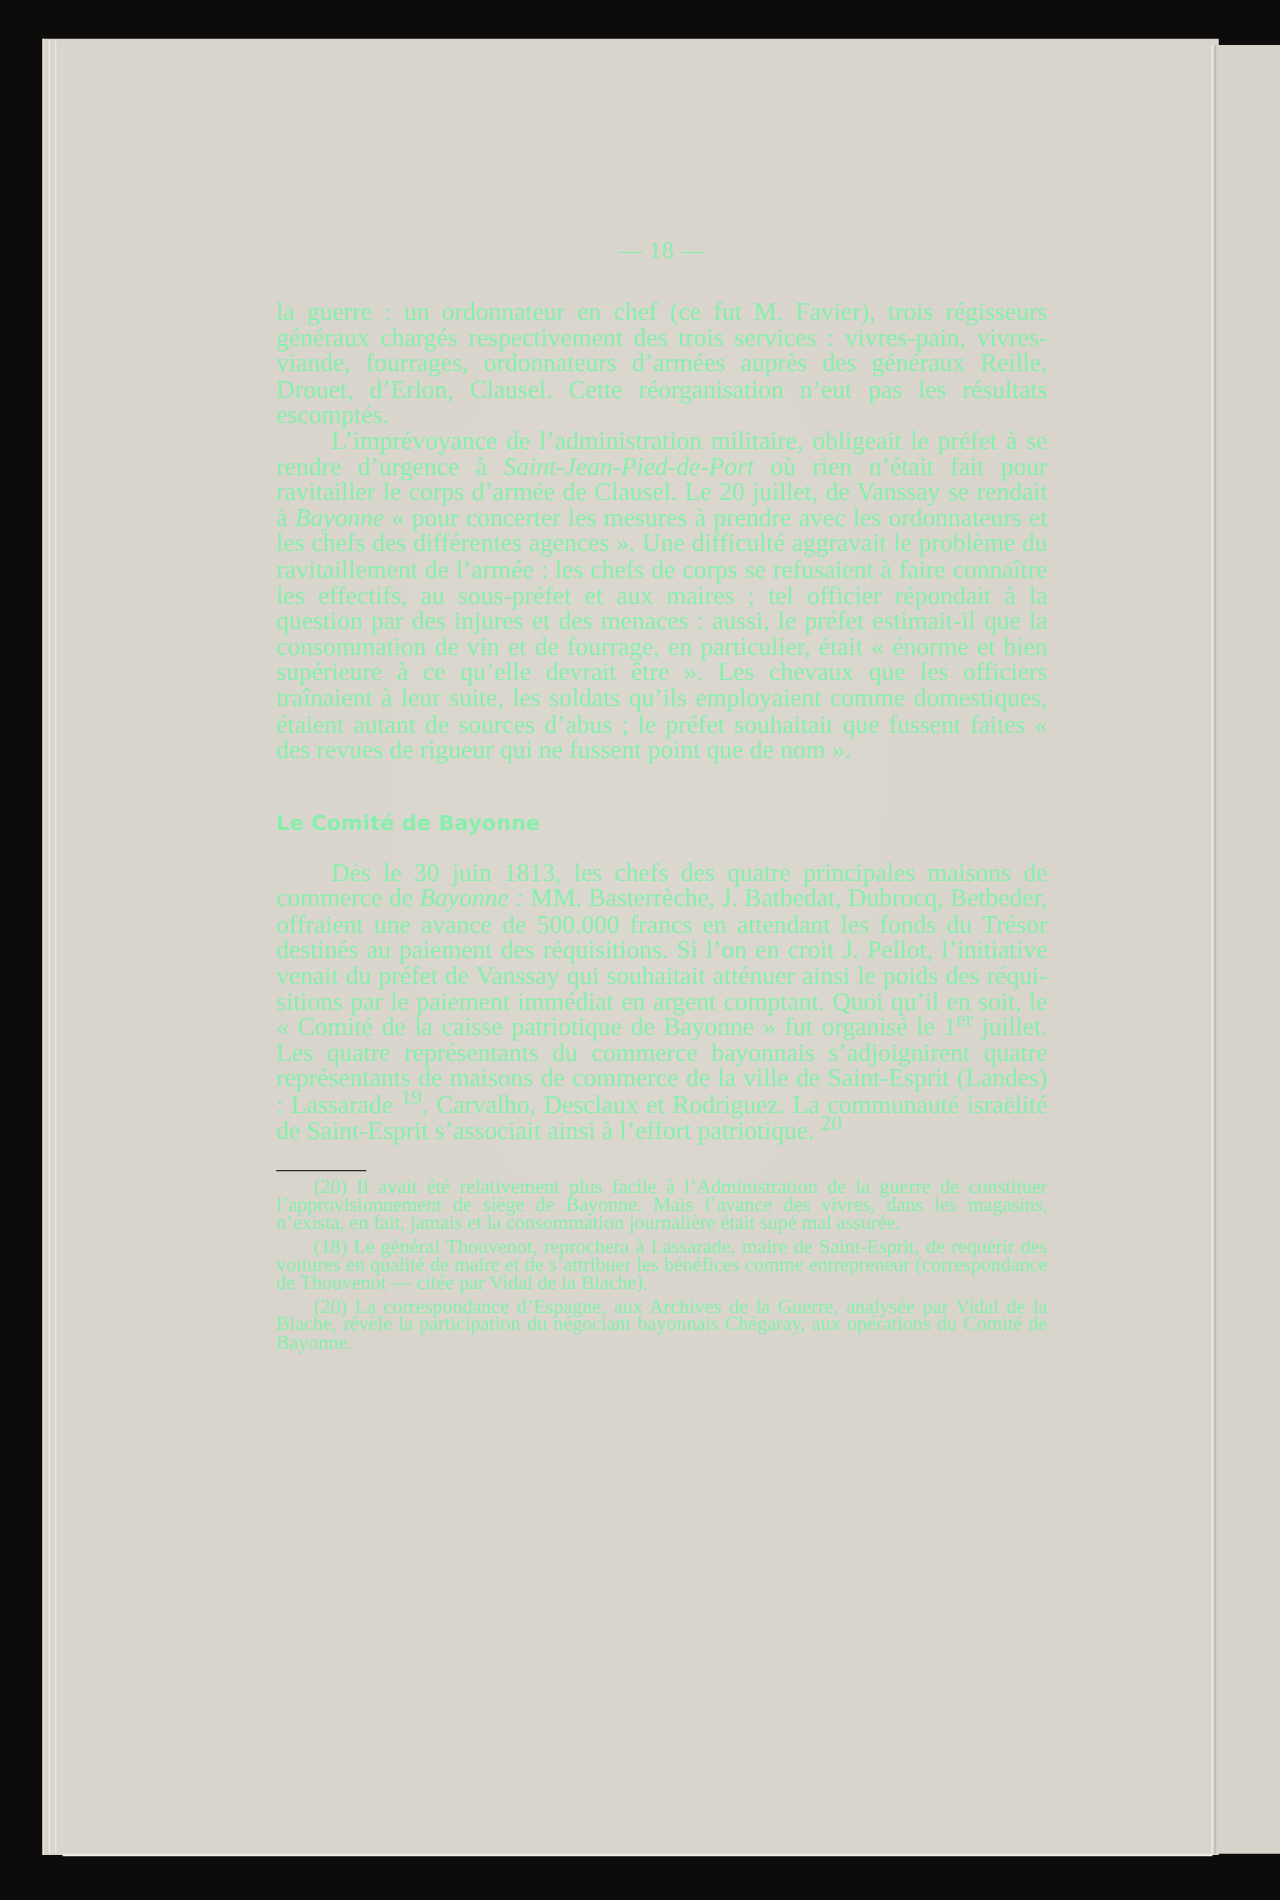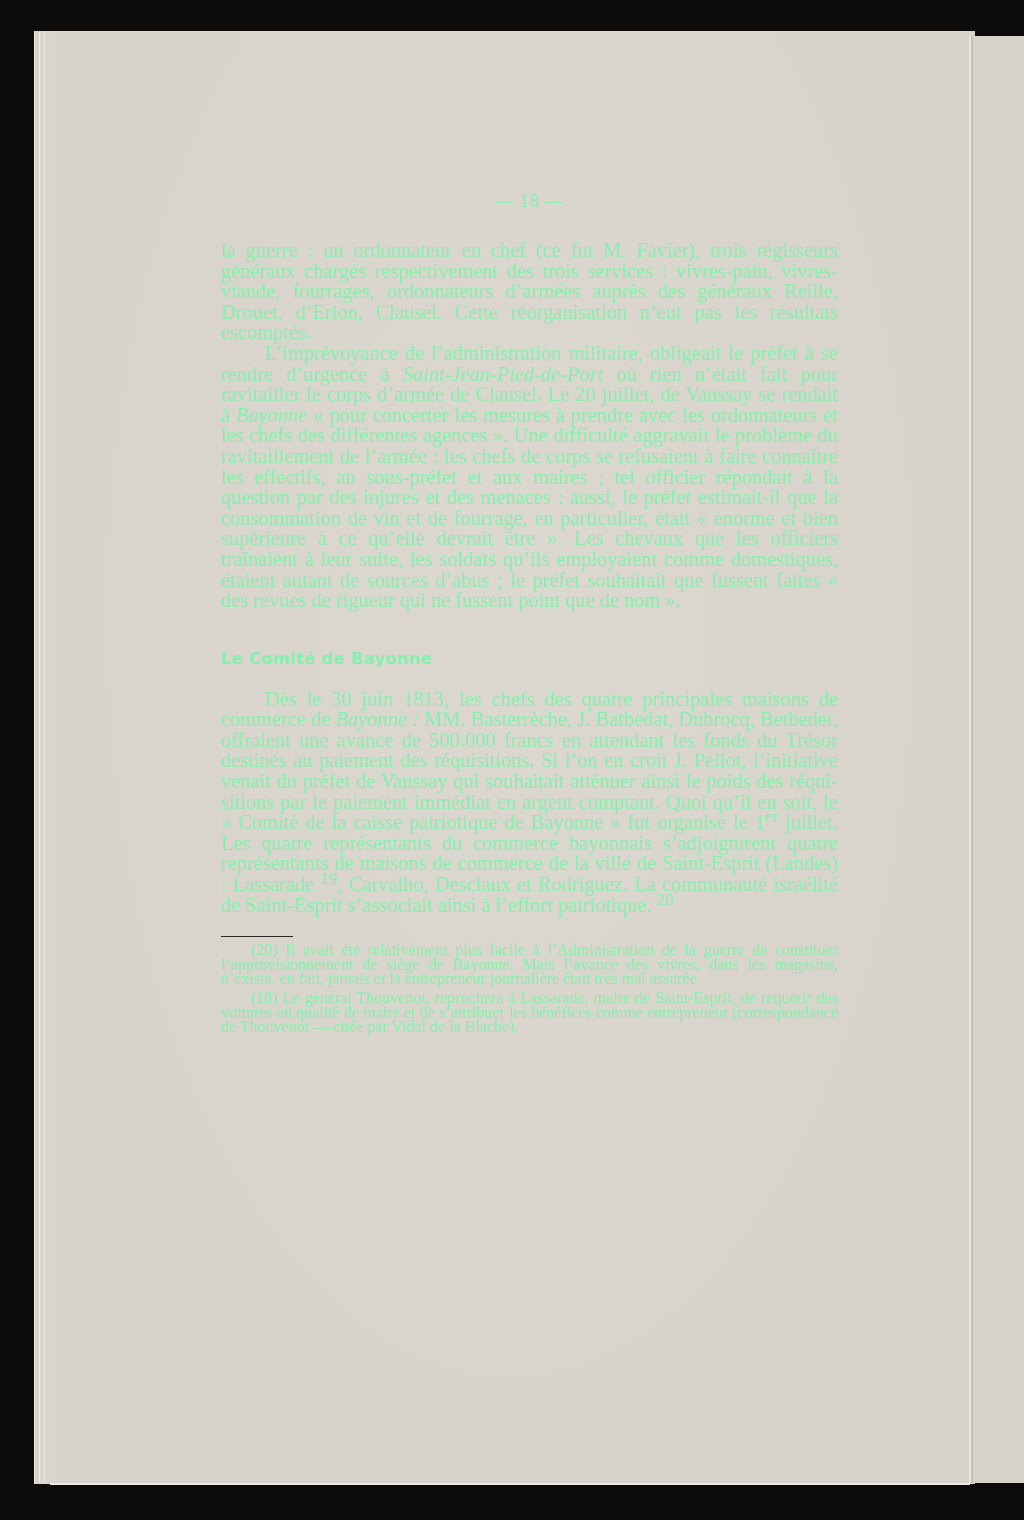--- a/index.html
+++ b/index.html
@@ -135,16 +135,17 @@
 
   <div class="section-heading">Le Comité de Bayonne</div>
 
   <div id="paras-after">
       <p class="para indent"><span>Dès le 30 juin 1813, les chefs des quatre principales mai­sons de commerce de </span><span class="it">Bayonne :</span><span> MM. Basterrèche, J. Batbedat, Dubrocq, Betbeder, offraient une avance de 500.000 francs en attendant les fonds du Trésor destinés au paiement des réqui­sitions. Si l’on en croit J. Pellot, l’initiative venait du préfet de Vanssay qui souhaitait atténuer ainsi le poids des réqui­sitions par le paiement immédiat en argent comptant. Quoi qu’il en soit, le « Comité de la caisse patriotique de Bayonne » fut organisé le 1</span><sup>er</sup><span> juillet. Les quatre représentants du com­merce bayonnais s’adjoignirent quatre représentants de mai­sons de commerce de la ville de Saint-Esprit (Landes) : Las­sarade </span><sup>19</sup><span>, Carvalho, Desclaux et Rodriguez. La communauté israëlité de Saint-Esprit s’associait ainsi à l’effort patriotique. </span><sup>20</sup></p>
     </div>
 
   <div class="rule"></div>
 
   <div id="footnotes">
-      <p class="footnote"><span>(20)</span><span> Il avait été relativement plus facile à l’Administration de la guerre de constituer l’approvisionnement de siège de Bayonne. Mais l’avance des vivres, dans les magasins, n’exista, en fait, jamais et la entrepreneur journalière était très mal assurée.</span></p>
+      <p class="footnote"><span>(20)</span><span> Il avait été relativement plus facile à l’Administration de la guerre de constituer l’approvisionnement de siège de Bayonne. Mais l’avance des vivres, dans les magasins, n’exista, en fait, jamais et la consommation journalière était supé mal assurée.</span></p>
       <p class="footnote"><span>(18)</span><span> Le général Thouvenot, reprochera à Lassarade, maire de Saint-Esprit, de requérir des voitures en qualité de maire et de s’attribuer les bénéfices comme entrepreneur (correspondance de Thouvenot — citée par Vidal de la Blache).</span></p>
+      <p class="footnote"><span>(20)</span><span> La correspondance d’Espagne, aux Archives de la Guerre, analysée par Vidal de la Blache, révèle la participation du négociant bayonnais Chégaray, aux opérations du Comité de Bayonne.</span></p>
     </div>
 </div>
 
 </body></html>

